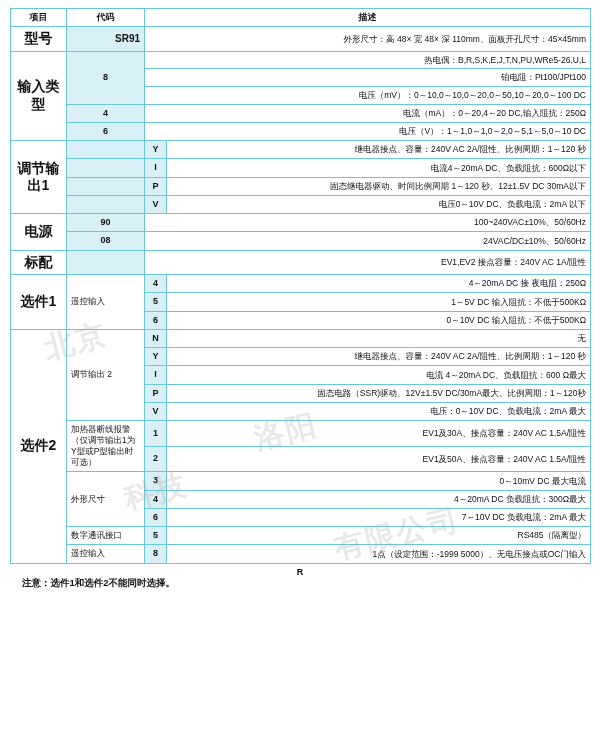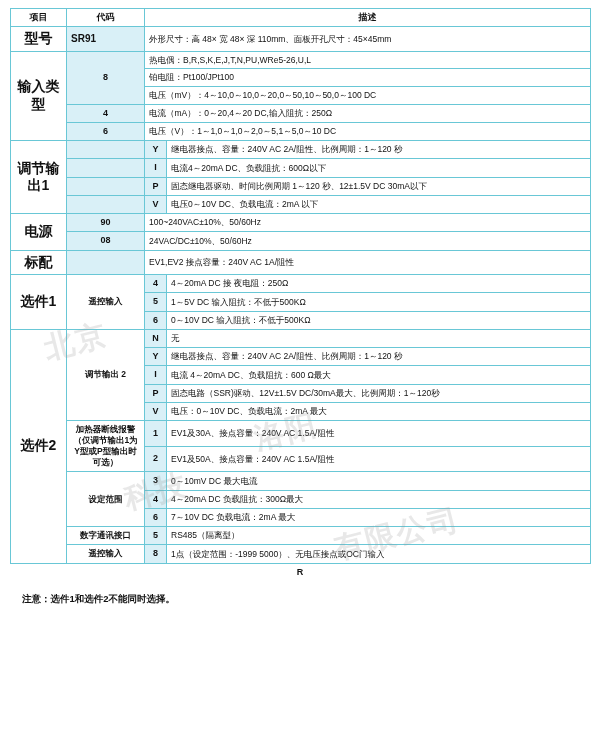--- a/index.html
+++ b/index.html
@@ -43,56 +43,55 @@
     font-weight:bold;
     padding:5px 4px;
     color:#111;
   }
   .lbl{
     text-align:center;
     font-weight:bold;
     font-size:14px;
   }
   .lbl-sm{
-    text-align:center;
-    font-weight:bold;
+    text-align:left;
+    font-weight:normal;
     font-size:8.5px;
     line-height:1.3;
   }
   .code{
     text-align:center;
     font-weight:bold;
     font-size:9px;
     background:#d9f0f7 !important;
   }
   .code-blank{
     background:#d9f0f7 !important;
   }
   .desc{
-    text-align:left;
+    text-align:right;
     font-size:8.5px;
     padding-left:6px;
   }
   .model-code{
-    text-align:left;
+    text-align:right;
     font-weight:bold;
     font-size:10px;
     background:#d9f0f7 !important;
   }
   .footer-r{
     width:580px;
     text-align:center;
     font-size:9px;
     font-weight:bold;
     padding:3px 0 0 0;
     color:#111;
   }
   .note{
     width:580px;
-    margin-top:16px;
     font-size:9.5px;
     font-weight:bold;
     color:#111;
     padding-left:12px;
     box-sizing:border-box;
   }
   
   .watermark{
     position:absolute;
     left:0;top:0;width:600px;height:736px;
@@ -142,21 +141,21 @@
 
       <tr>
         <td class="lbl" rowspan="5">输入类型</td>
         <td class="code" rowspan="3">8</td>
         <td colspan="2" class="desc">热电偶：B,R,S,K,E,J,T,N,PU,WRe5-26,U,L</td>
       </tr>
       <tr>
         <td colspan="2" class="desc">铂电阻：Pt100/JPt100</td>
       </tr>
       <tr>
-        <td colspan="2" class="desc">电压（mV）：4～10,0～10,0～20,0～50,10～50,0～100 DC</td>
+        <td colspan="2" class="desc">电压（mV）：0～10,0～10,0～20,0～50,10～20,0～100 DC</td>
       </tr>
       <tr>
         <td class="code">4</td>
         <td colspan="2" class="desc">电流（mA）：0～20,4～20 DC,输入阻抗：250Ω</td>
       </tr>
       <tr>
         <td class="code">6</td>
         <td colspan="2" class="desc">电压（V）：1～1,0～1,0～2,0～5,1～5,0～10 DC</td>
       </tr>
 
@@ -240,21 +239,21 @@
         <td class="lbl-sm" rowspan="2">加热器断线报警（仅调节输出1为Y型或P型输出时可选）</td>
         <td class="code">1</td>
         <td class="desc">EV1及30A、接点容量：240V AC 1.5A/阻性</td>
       </tr>
       <tr>
         <td class="code">2</td>
         <td class="desc">EV1及50A、接点容量：240V AC 1.5A/阻性</td>
       </tr>
 
       <tr>
-        <td class="lbl-sm" rowspan="3">设定范围</td>
+        <td class="lbl-sm" rowspan="3">外形尺寸</td>
         <td class="code">3</td>
         <td class="desc">0～10mV DC 最大电流</td>
       </tr>
       <tr>
         <td class="code">4</td>
         <td class="desc">4～20mA DC 负载阻抗：300Ω最大</td>
       </tr>
       <tr>
         <td class="code">6</td>
         <td class="desc">7～10V DC 负载电流：2mA 最大</td>

